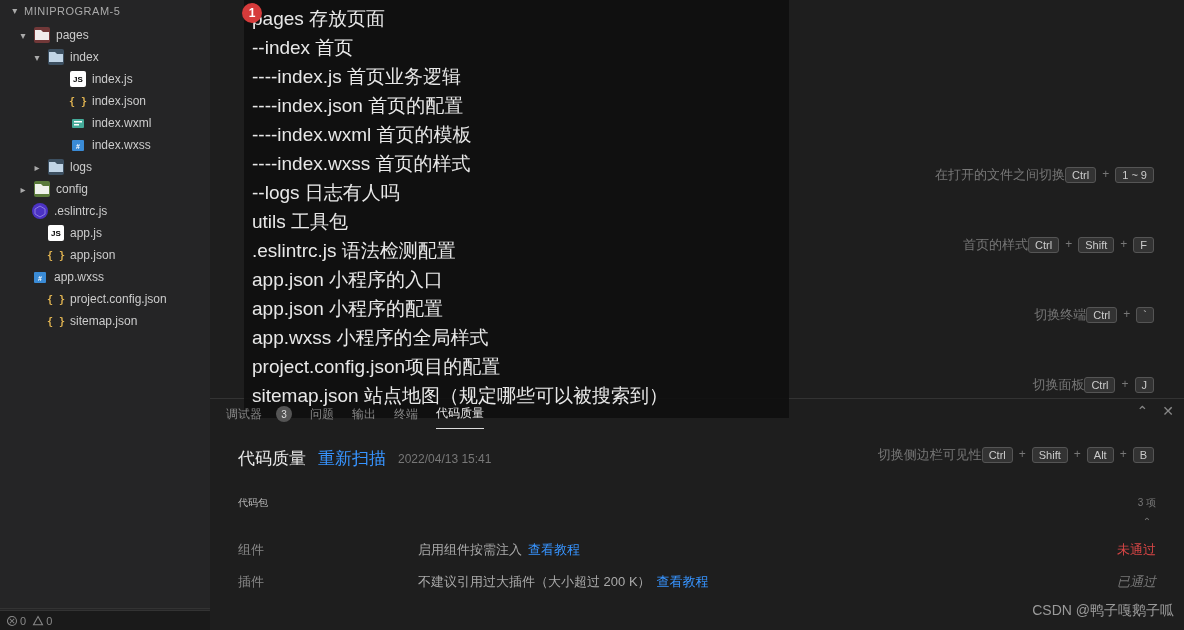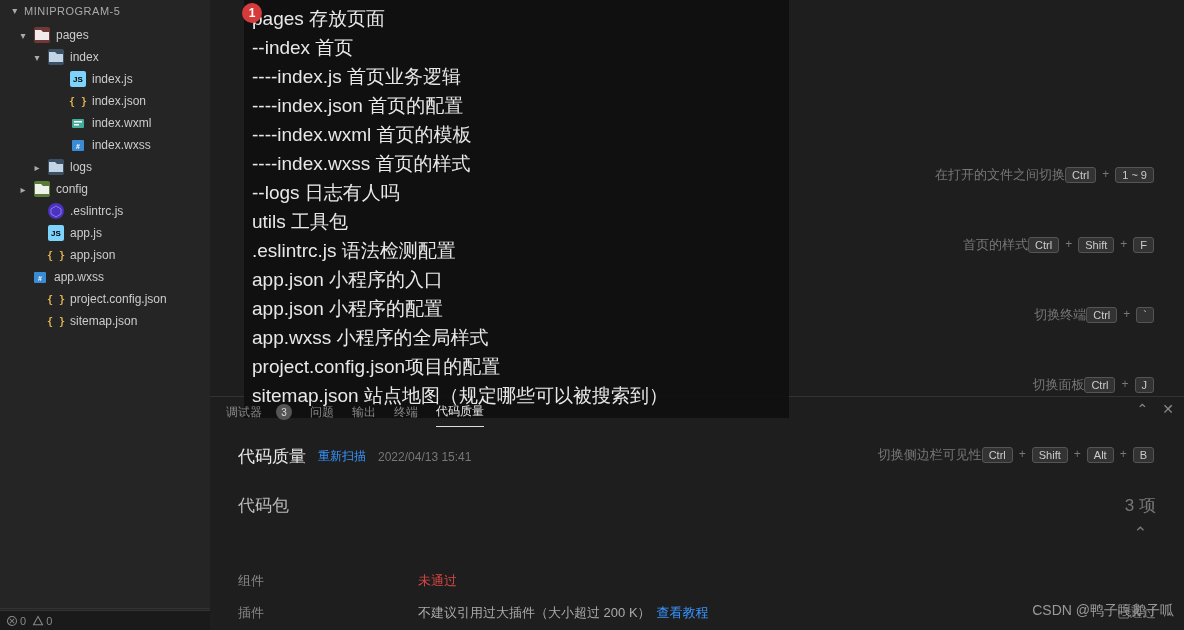--- a/index.html
+++ b/index.html
@@ -8,21 +8,21 @@
 .sidebar { width:210px; background:#252526; display:flex; flex-direction:column; font-size:12px; }
 
 .sb-title { height:22px; line-height:22px; padding-left:10px; color:#aaa; font-size:11px; letter-spacing:0.5px; display:flex; align-items:center; gap:4px; }
 .tree { flex:none; padding-top:2px; }
 .tree-row { height:22px; display:flex; align-items:center; gap:6px; padding-left:0; cursor:pointer; white-space:nowrap; }
 .chev { width:10px; text-align:center; color:#aaa; font-size:10px; }
 .ficon { width:16px; height:16px; display:inline-flex; align-items:center; justify-content:center; font-size:10px; font-weight:bold; border-radius:2px; }
 .ic-folder-p { background:#713838; color:#fff; }
 .ic-folder { background:#3d5061; color:#cfe3f5; }
 .ic-folder-g { background:#5a7a3a; color:#fff; }
-.ic-js { background:#7dd3fc; color:#000; font-size:8px; }
+.ic-js { background:#ffffff; color:#000; font-size:8px; }
 .ic-json { color:#e3b652; font-family:monospace; }
 .ic-eslint { background:#4b32c3; border-radius:50%; }
 .tree-label { color:#ccc; }
 
 .outline-row { height:22px; display:flex; align-items:center; gap:6px; padding-left:4px; border-top:1px solid #333; margin-top:auto; color:#aaa; font-size:11px; }
 
 .statusbar { position:absolute; bottom:0; left:0; width:210px; height:20px; background:#1a1a1a; display:flex; align-items:center; gap:6px; padding-left:6px; font-size:11px; color:#888; border-top:1px solid #333;}
 
 .main { flex:1; display:flex; flex-direction:column; position:relative; background:#1e1e1e; }
 .editor-area { position:relative; height:398px; }
@@ -42,30 +42,30 @@
 .panel { flex:1; background:#1e1e1e; border-top:1px solid #333; display:flex; flex-direction:column; font-size:12px; }
 .panel-tabs { height:30px; display:flex; align-items:center; gap:18px; padding:0 16px; color:#888; position:relative;}
 .panel-tab { height:30px; display:flex; align-items:center; gap:14px; cursor:pointer; color:#888;}
 .panel-tab.active { color:#e8e8e8; border-bottom:1px solid #ddd;}
 .tab-badge { background:#555; color:#ddd; border-radius:8px; min-width:16px; height:16px; font-size:10px; display:inline-flex; align-items:center; justify-content:center; padding:0 4px;}
 .panel-ctrl { position:absolute; right:10px; top:4px; display:flex; gap:14px; color:#888;}
 .panel-ctrl span { cursor:pointer; font-size:14px;}
 
 .panel-body { padding:18px 28px 8px 28px; color:#ccc; }
 .cq-title { font-size:17px; color:#e8e8e8; display:flex; align-items:center; gap:12px; margin-bottom:26px;}
-.cq-title a { color:#3794ff; font-size:12px; text-decoration:none; }
+.cq-title a { color:#3794ff; font-size:17px; text-decoration:none; }
 .cq-title .ts { color:#777; font-size:12px; }
-.cq-section-head { display:flex; justify-content:space-between; color:#bbb; font-size:17px; margin-bottom:14px;}
+.cq-section-head { display:flex; justify-content:space-between; color:#bbb; font-size:10px; margin-bottom:14px;}
 .cq-section-head .right { color:#777; display:flex; align-items:center; gap:6px;flex-direction:column;}
-.cq-row { display:flex; align-items:flex-end; font-size:13px; color:#999; height:32px;}
+.cq-row { display:flex; align-items:flex-start; font-size:13px; color:#999; height:32px;}
 .cq-row .lbl { width:180px; color:#888;}
 .cq-row .desc { flex:1; color:#aaa; }
 .cq-row .desc a { color:#3794ff; text-decoration:none; margin-left:6px;}
 .cq-row .status-fail { color:#d64545; }
-.cq-row .status-pass { color:#777; }
+.cq-row .status-pass { color:#777;font-style:italic; }
 
 .watermark { position:absolute; right:10px; bottom:10px; color:#9a9a9a; font-size:14px; z-index:20;text-align:right;}
 
 svg { display:block; }
 </style>
 </head>
 <body>
 
 <div class="root">
   <div class="sidebar">
@@ -134,21 +134,21 @@
         </div>
         <div class="tree-row" style="padding-left: 18px;">
           <span class="chev">▸</span>
           <span class="ficon ic-folder-g">
             <svg width="16" height="16">
               <path d="M1 3h6l2 2h6v8H1z" fill="currentColor" opacity="0.9"></path>
             </svg>
           </span>
           <span class="tree-label">config</span>
         </div>
-        <div class="tree-row" style="padding-left: 32px;">
+        <div class="tree-row" style="padding-left: 16px;">
           <span class="chev"></span>
           <span class="ficon ic-eslint">
             <svg width="16" height="16">
               <polygon points="8,3 13,6 13,11 8,14 3,11 3,6" fill="#4b32c3" stroke="#8b7ae0" stroke-width="1"></polygon>
             </svg>
           </span>
           <span class="tree-label">.eslintrc.js</span>
         </div>
         <div class="tree-row" style="padding-left: 32px;">
           <span class="chev"></span>
@@ -303,20 +303,21 @@
         <div class="cq-section-head">
           <span>代码包</span>
           <span class="right">
             <span>3 项</span>
             <span>⌃</span>
           </span>
         </div>
         <div id="cq-rows">
             <div class="cq-row">
               <span class="lbl">组件</span>
+              <span class="desc">启用组件按需注入<a href="#">查看教程</a></span>
               <span class="status-fail">未通过</span>
             </div>
             <div class="cq-row">
               <span class="lbl">插件</span>
               <span class="desc">不建议引用过大插件（大小超过 200 K）<a href="#">查看教程</a></span>
               <span class="status-pass">已通过</span>
             </div>
           </div>
       </div>
     </div>

